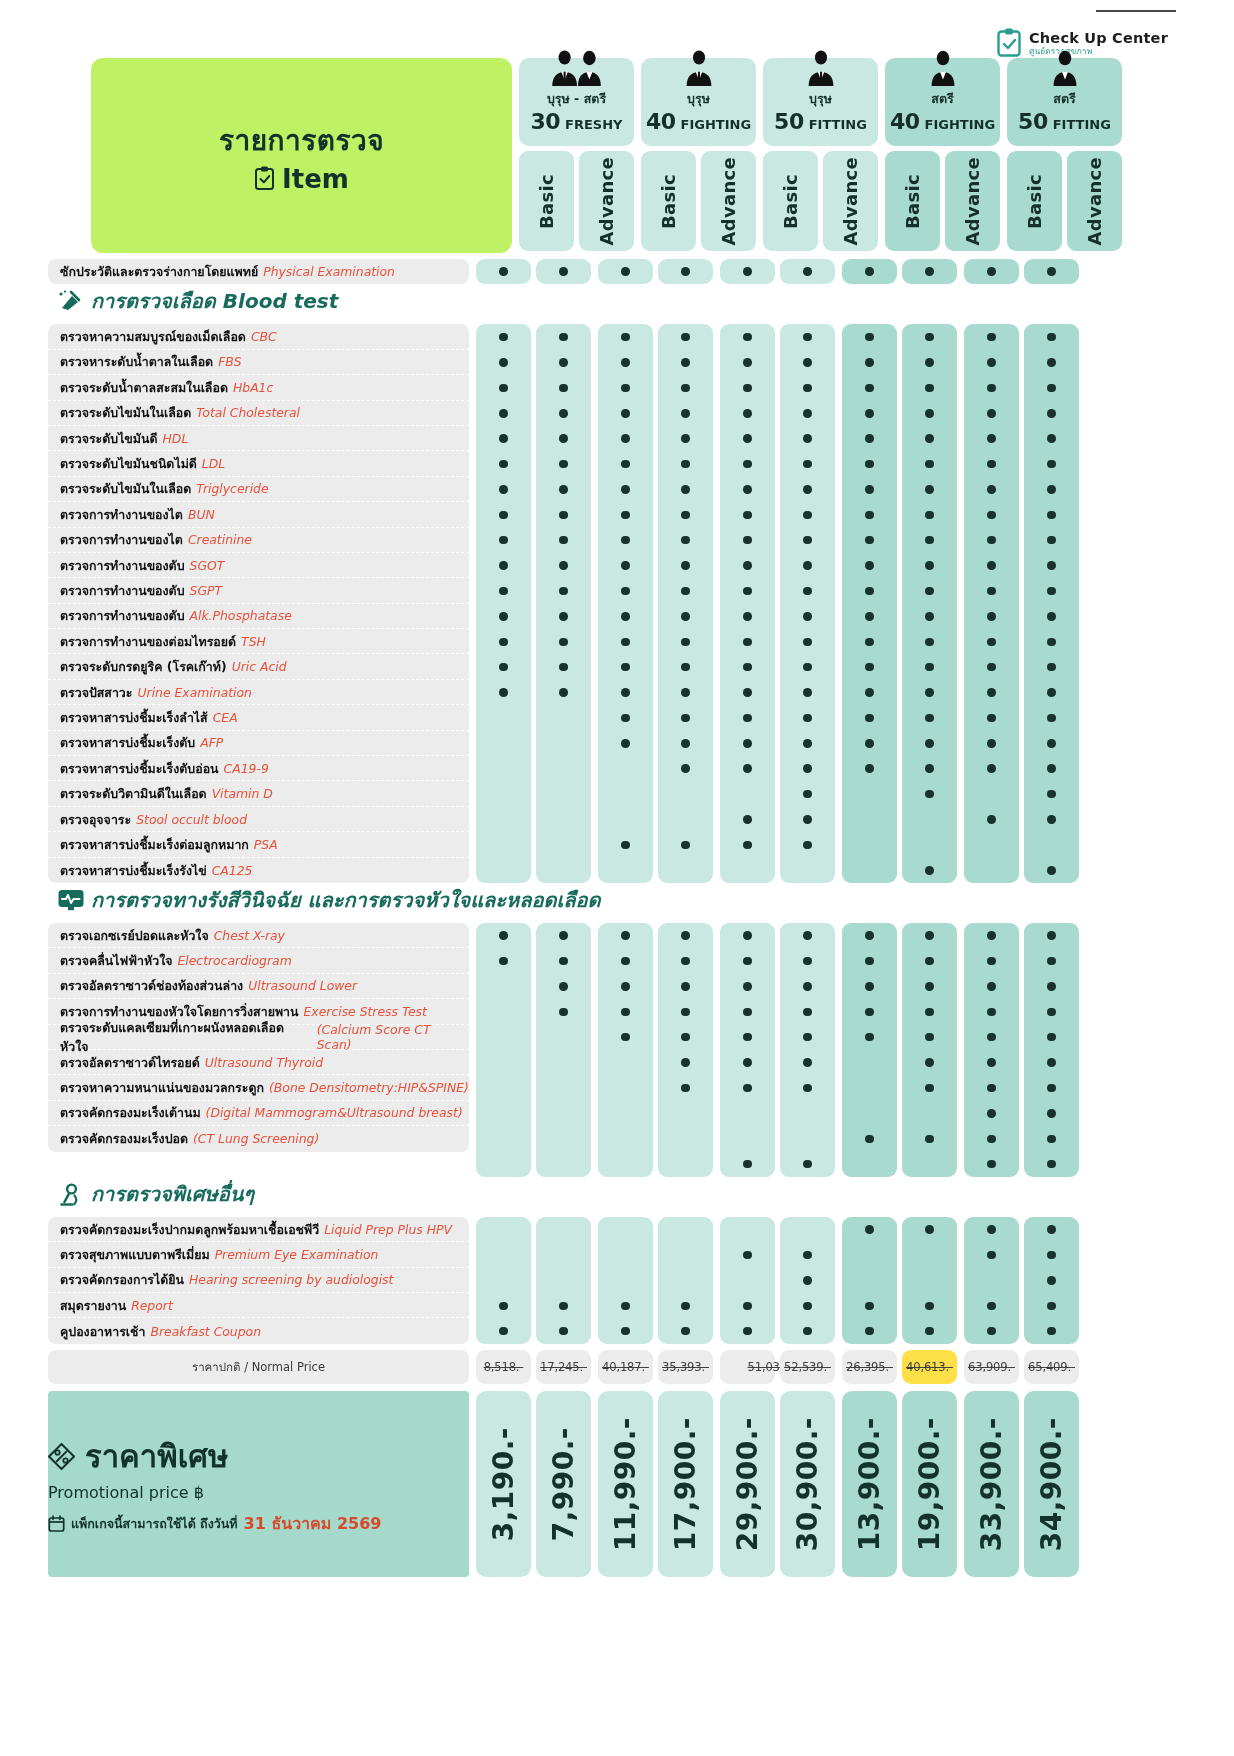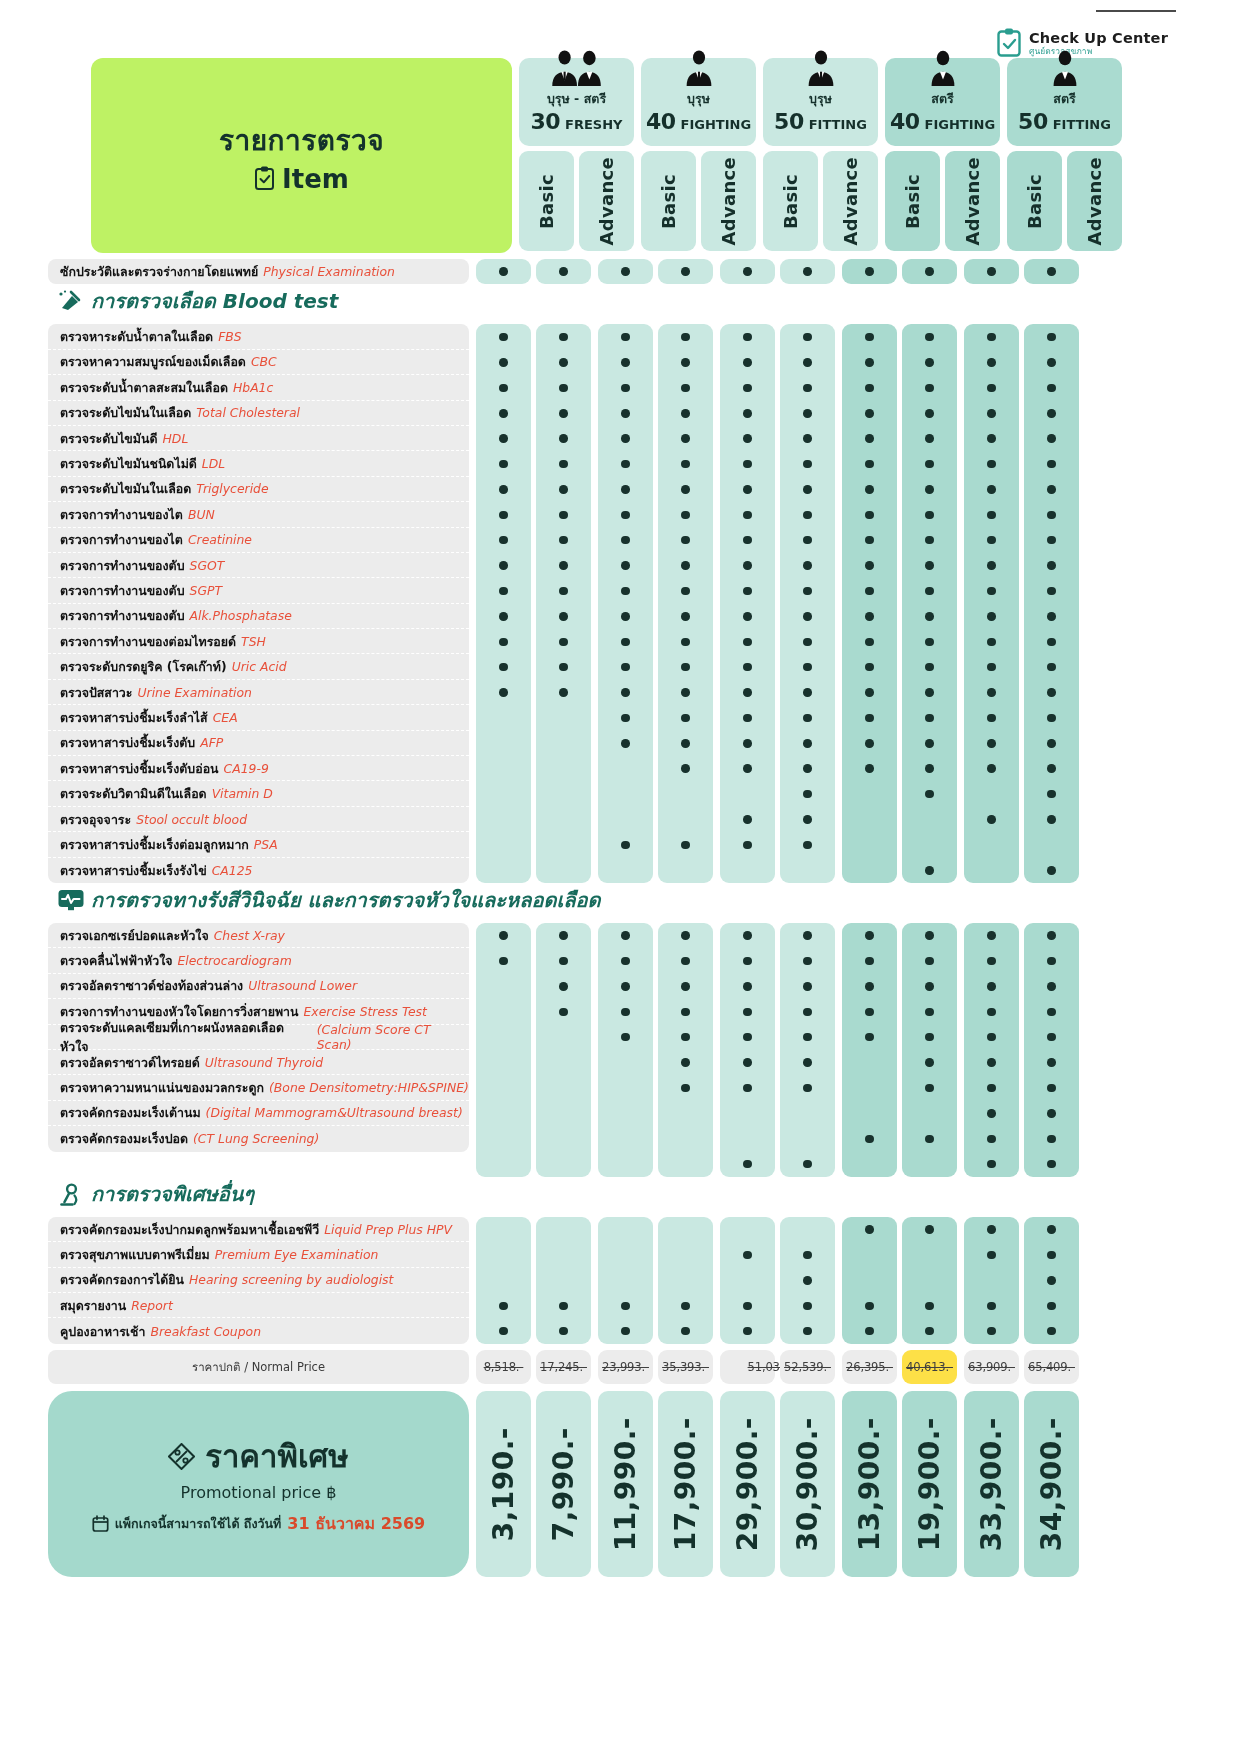--- a/index.html
+++ b/index.html
@@ -102,23 +102,23 @@
     font-size:11.5px; color:#3a3a3a;
   }
   .np-cell{
     height:34px; display:flex; align-items:center; justify-content:center;
     font-size:11.6px; color:#3f3f3f; text-decoration:line-through; letter-spacing:-.2px;
   }
 
   
   .promo{ display:flex; margin-top:7px; }
   .promo-left{
-    width:421px; flex:none; background:#a4d9cc; border-radius:24px;
+    width:421px; flex:none; background:#a4d9cc; border-radius:4px;
     height:186px; display:flex; flex-direction:column;
-    align-items:center; justify-content:center; color:#14322c; gap:2px;
+    justify-content:center; color:#14322c; gap:2px;
   }
   .promo-title{ display:flex; align-items:center; gap:10px; }
   .promo-title .tag{ width:27px; height:27px; }
   .promo-title .t{ font-size:31px; font-weight:bold; }
   .promo-sub{ font-size:16px; }
   .promo-note{
     display:flex; align-items:center; gap:6px; margin-top:7px;
     font-size:12.5px; font-weight:bold; color:#14322c;
   }
   .promo-note .dateem{ color:#d94a2b; font-size:16px; font-weight:bold;}
@@ -378,26 +378,26 @@
       <path d="M13 2 L21 10" stroke="#176b5c" stroke-width="2.6" stroke-linecap="round"></path>
       <circle cx="3" cy="4" r="1.6" fill="#176b5c"></circle>
               <circle cx="7" cy="1.6" r="1.1" fill="#176b5c"></circle>
     </svg></span>
                <span>การตรวจเลือด Blood test</span>
         </div>
         <div class="band">
           <div class="labels">
             <div class="lab-block">
               <div class="lab">
+                <span class="th">ตรวจหาความสมบูรณ์ของเม็ดเลือด</span>
+                 <span class="en">CBC</span>
+              </div>
+              <div class="lab">
                 <span class="th">ตรวจหาระดับน้ำตาลในเลือด</span>
                  <span class="en">FBS</span>
-              </div>
-              <div class="lab">
-                <span class="th">ตรวจหาความสมบูรณ์ของเม็ดเลือด</span>
-                 <span class="en">CBC</span>
               </div>
               <div class="lab">
                 <span class="th">ตรวจระดับน้ำตาลสะสมในเลือด</span>
                  <span class="en">HbA1c</span>
               </div>
               <div class="lab">
                 <span class="th">ตรวจระดับไขมันในเลือด</span>
                  <span class="en">Total Cholesteral</span>
               </div>
               <div class="lab">
@@ -1602,21 +1602,21 @@
           <div class="colgrp">
             <div class="cell-col" style="background: rgb(236, 236, 236);">
               <div class="np-cell">8,518.-</div>
             </div>
             <div class="cell-col" style="background: rgb(236, 236, 236);">
               <div class="np-cell">17,245.-</div>
             </div>
           </div>
           <div class="colgrp">
             <div class="cell-col" style="background: rgb(236, 236, 236);">
-              <div class="np-cell">23,993.-</div>
+              <div class="np-cell">40,187.-</div>
             </div>
             <div class="cell-col" style="background: rgb(236, 236, 236);">
               <div class="np-cell">35,393.-</div>
             </div>
           </div>
           <div class="colgrp">
             <div class="cell-col" style="background: rgb(236, 236, 236); padding-left: 47px;">
               <div class="np-cell">51,039.-</div>
             </div>
             <div class="cell-col" style="background: rgb(236, 236, 236);">

